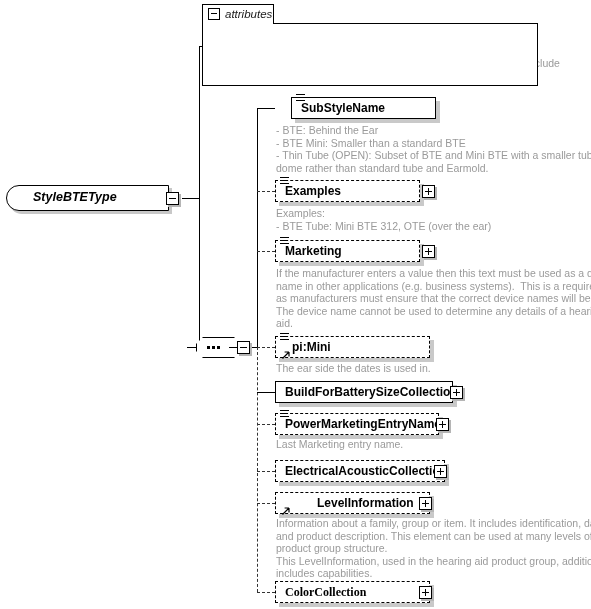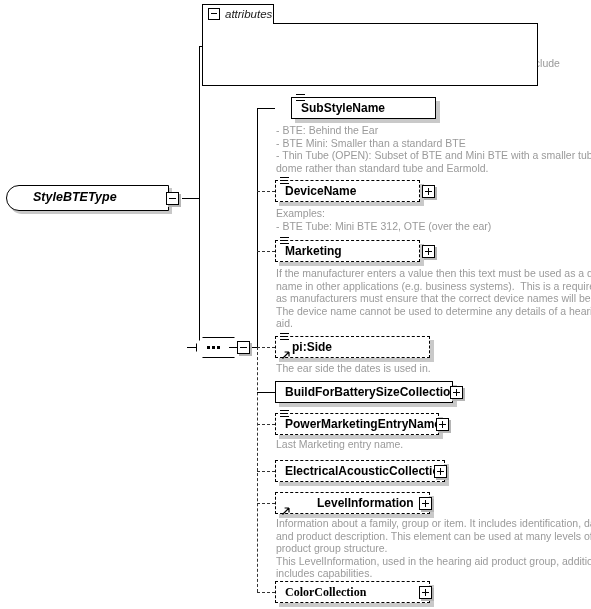--- a/index.html
+++ b/index.html
@@ -317,21 +317,21 @@
 - BTE Mini: Smaller than a standard BTE
 - Thin Tube (OPEN): Subset of BTE and Mini BTE with a smaller tube and
 dome rather than standard tube and Earmold.</div>
 
 <div class="ebox dashed" style="left:275px; top:180px; width:145px;">
   <span class="glyph-lines">
       <i></i>
       <i></i>
       <i></i>
     </span>
-  <span class="name" style="left:9px;">DeviceName</span>
+  <span class="name" style="left:9px;">Examples</span>
 </div>
 <div class="toggle plus" style="left:422px; top:185px;"></div>
 <div class="doc" style="left:276px; top:207px;">Examples:
 - BTE Tube: Mini BTE 312, OTE (over the ear)</div>
 
 <div class="ebox dashed" style="left:275px; top:240px; width:145px;">
   <span class="glyph-lines">
       <i></i>
       <i></i>
       <i></i>
@@ -361,21 +361,21 @@
   <span class="glyph-lines">
       <i></i>
       <i></i>
       <i></i>
     </span>
   <span class="glyph-ref" style="left:4px; bottom:-4px;">
     <svg width="10" height="10" viewBox="0 0 10 10">
         <path d="M9 1 L2.5 7.5 M9 1 L4.6 1 M9 1 L9 5.4" stroke="#000" stroke-width="1.2" fill="none"></path>
       </svg>
   </span>
-  <span class="name" style="left:16px;">pi:Side</span>
+  <span class="name" style="left:16px;">pi:Mini</span>
 </div>
 <div class="doc" style="left:276px; top:362px;">The ear side the dates is used in.</div>
 
 <div class="ebox solid" style="left:275px; top:381px; width:178px;">
   <span class="name" style="left:9px;">BuildForBatterySizeCollection</span>
 </div>
 <div class="toggle plus" style="left:450px; top:386px;"></div>
 
 <div class="ebox dashed" style="left:275px; top:413px; width:164px;">
   <span class="glyph-lines">

